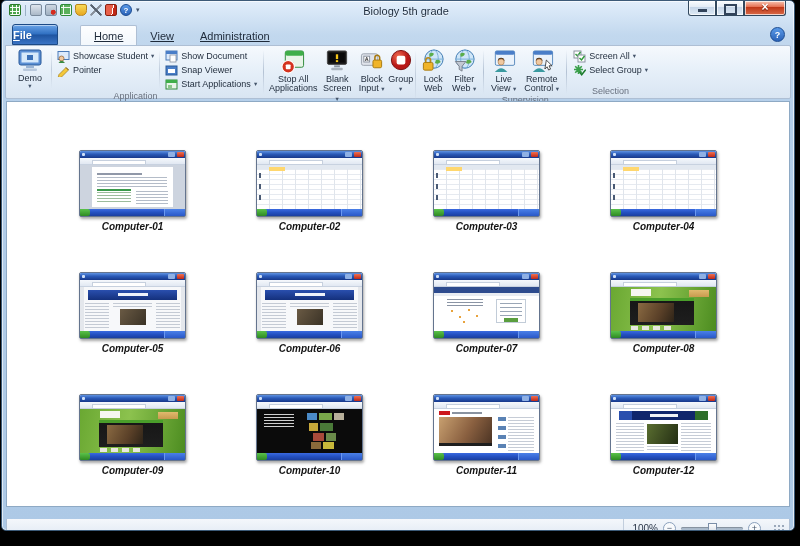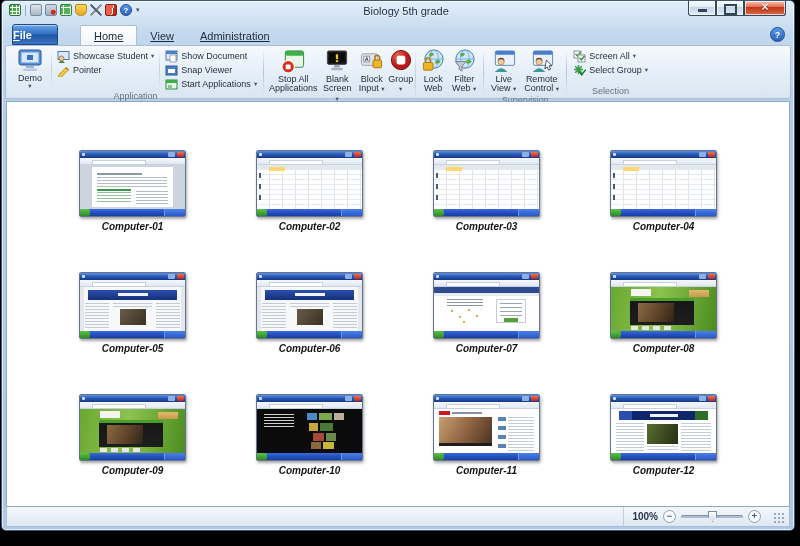--- a/index.html
+++ b/index.html
@@ -178,22 +178,22 @@
       linear-gradient(#2a4fae,#2a4fae) 8px 2px/13px 9px no-repeat,
       linear-gradient(#2e6e2a,#2e6e2a) 84px 2px/13px 9px no-repeat,
       linear-gradient(#10266c,#10266c) 50% 2px/80px 9px no-repeat,
       linear-gradient(115deg,#5a6e30,#39471f 60%,#232e12) 36px 15px/31px 20px no-repeat,
       repeating-linear-gradient(#c6ccd6 0 1px, transparent 1px 3px) 5px 14px/28px 28px no-repeat,
       repeating-linear-gradient(#c6ccd6 0 1px, transparent 1px 3px) 70px 14px/30px 28px no-repeat,
       repeating-linear-gradient(#c6ccd6 0 1px, transparent 1px 3px) 36px 37px/31px 6px no-repeat,
       #fff; }
 
   
-  .statusbar { height:20px; margin:0 4px; display:flex; align-items:center;
-               background:linear-gradient(#f4f7fb,#dfe8f3); border:1px solid #aebfd4; border-top:none;font-weight:bold; }
+  .statusbar { height:20px; margin:12px 4px; display:flex; align-items:center;
+               background:linear-gradient(#f4f7fb,#dfe8f3); border:1px solid #aebfd4; border-top:none; }
   .zoomctl { margin-left:auto; display:flex; align-items:center; gap:5px; padding:0 8px;
              border-left:1px solid #c2cedd; height:100%; }
   .zoom-label { font-size:10px; color:#2a3648; }
   .zbtn { width:13px; height:13px; border-radius:50%; border:1px solid #8aa0bc; background:#f8fafc;
           font-size:9px; color:#44546a; text-align:center; line-height:11px; }
   .ztrack { width:62px; height:3px; background:#aebecf; border-radius:2px; position:relative;
             box-shadow:inset 0 1px 1px rgba(0,0,0,.25); }
   .zthumb { position:absolute; left:50%; top:-4px; margin-left:-4px; width:9px; height:11px;
             background:linear-gradient(#fdfdfd,#d4dce6); border:1px solid #7a8ea8;
             clip-path:polygon(0 0,100% 0,100% 55%,50% 100%,0 55%); }

